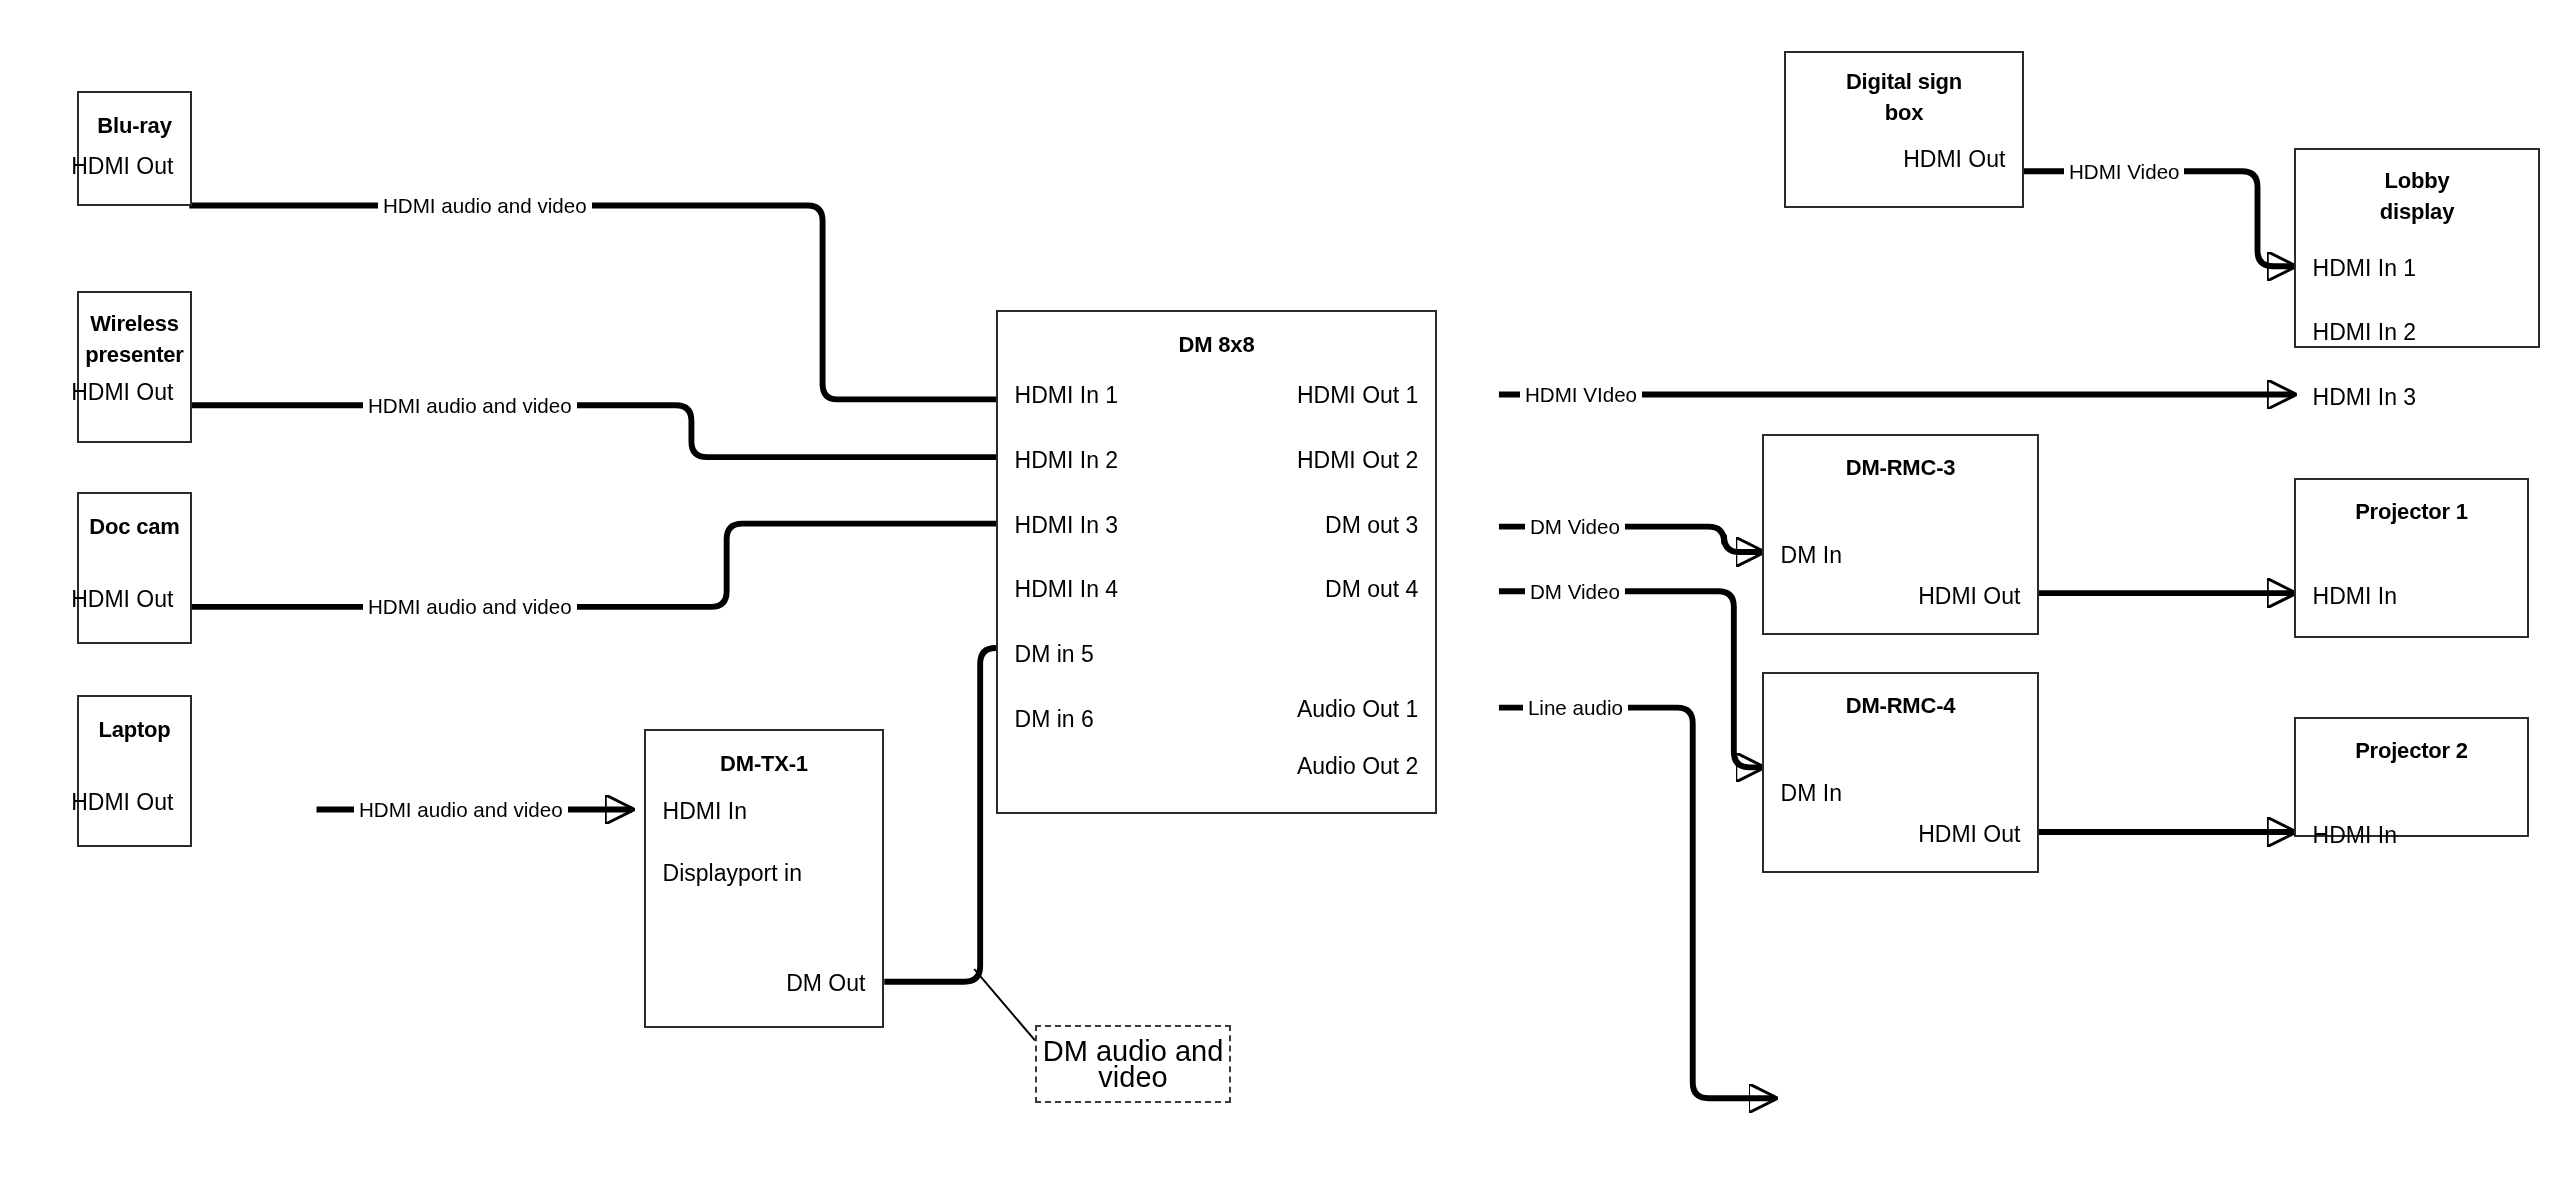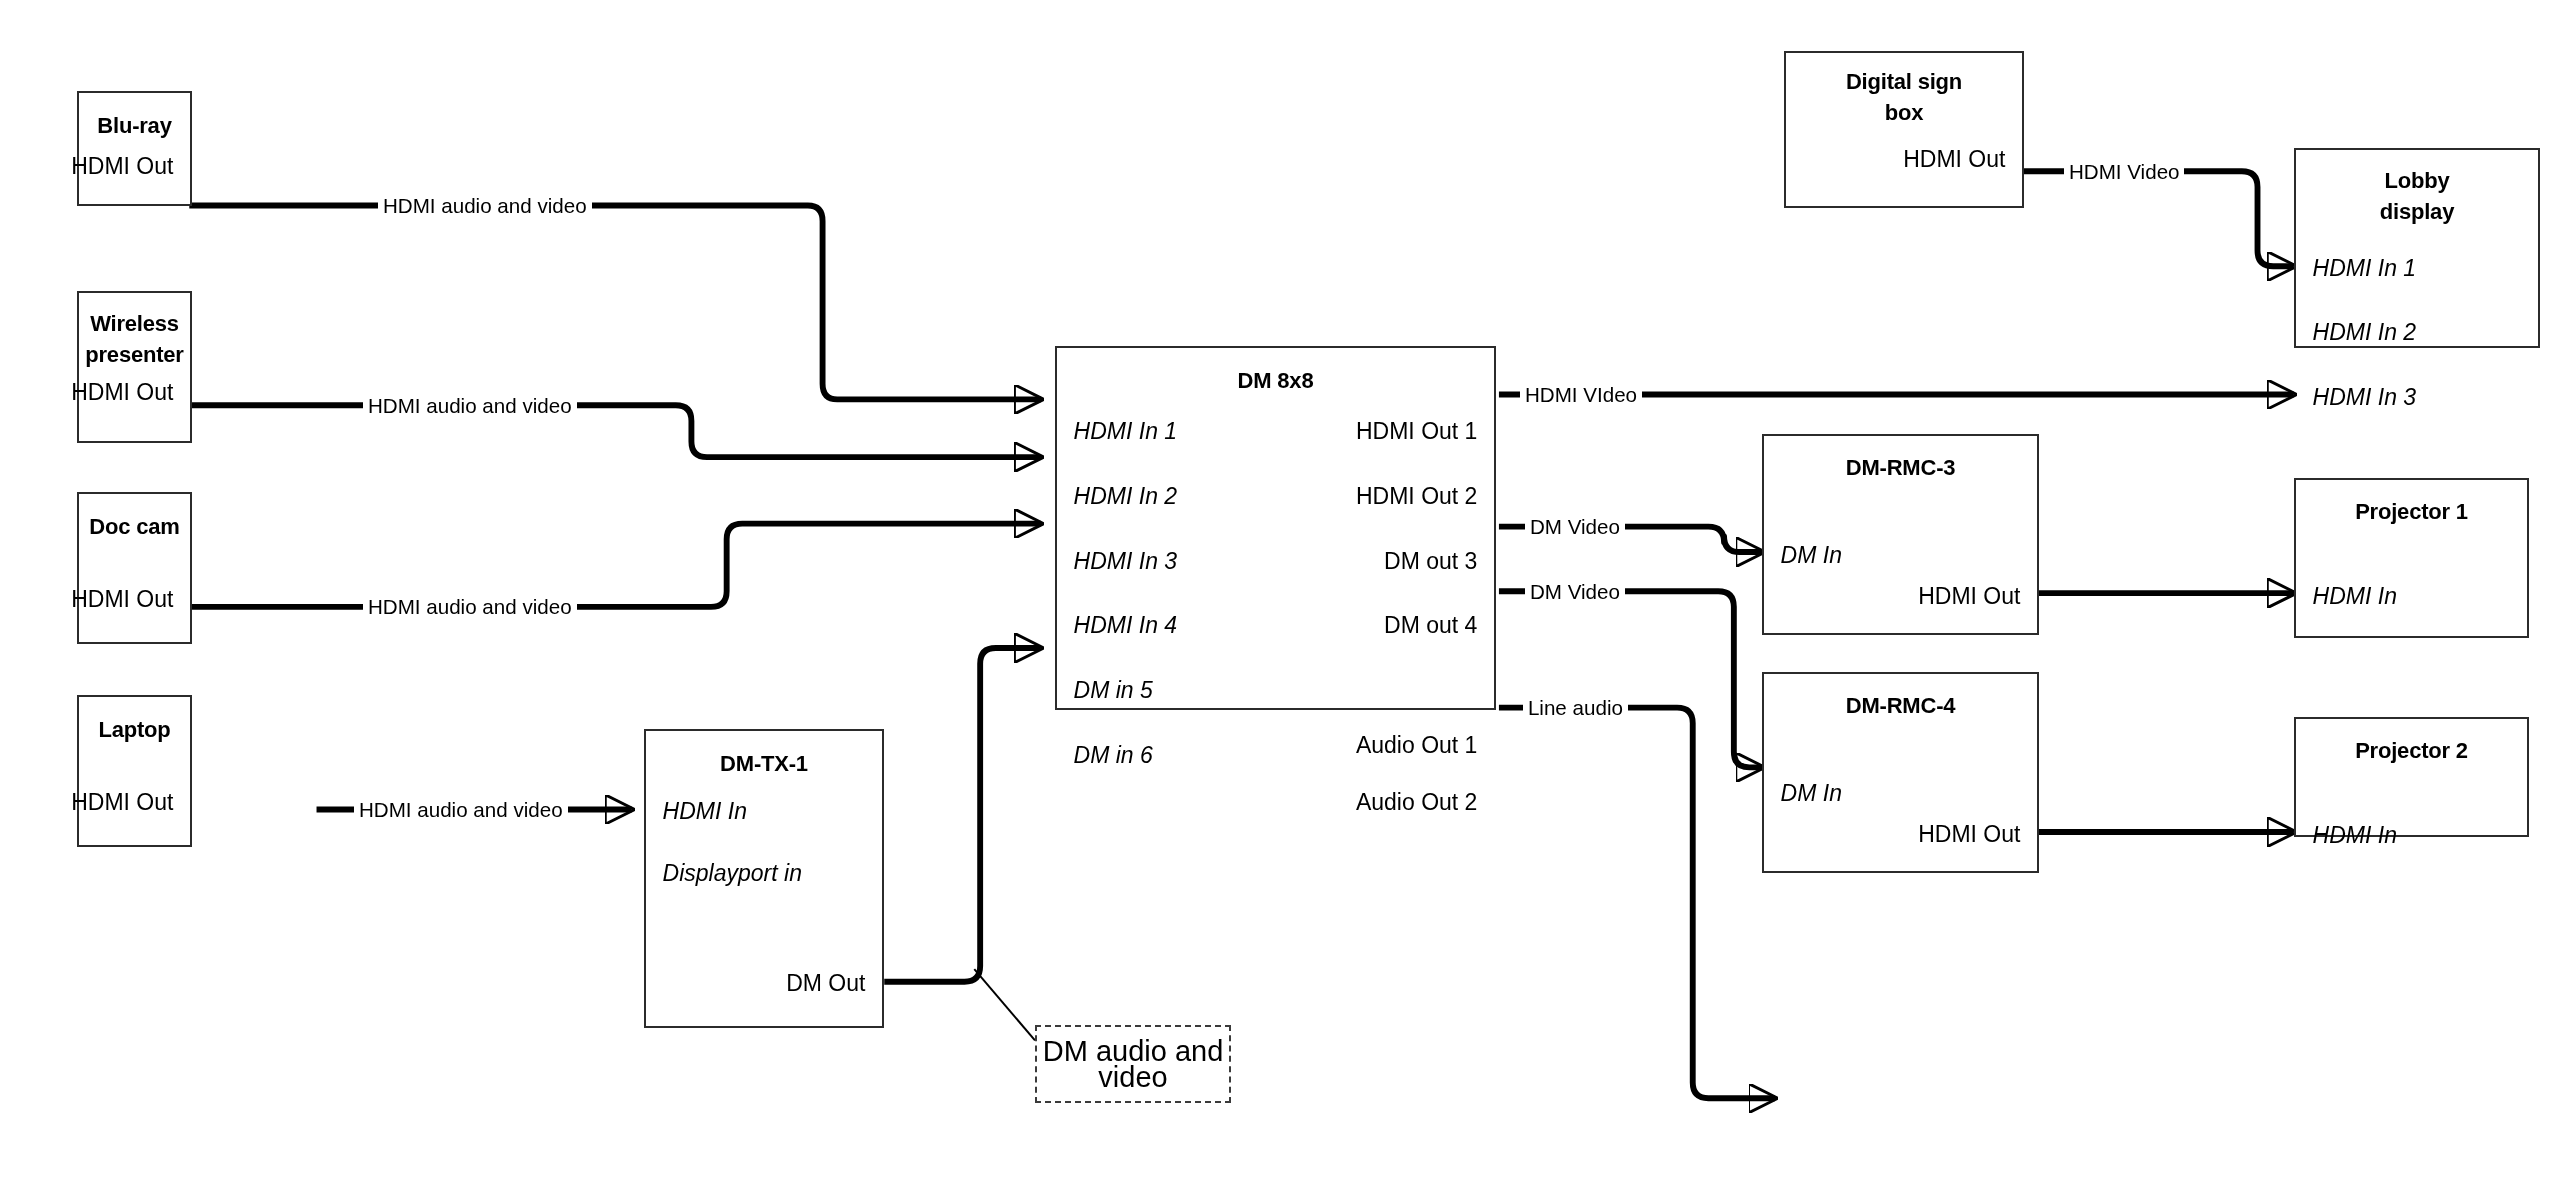--- a/index.html
+++ b/index.html
@@ -36,21 +36,21 @@
     font-size: 22px;
     line-height: 31px;
     letter-spacing: -0.2px;
   }
   .port {
     position: absolute;
     font-size: 23px;
     line-height: 27.4px;
     white-space: nowrap;
   }
-  .port.left  { left: 16.6px;  text-align: right; font-style: italic; }
+  .port.left  { left: 16.6px;  text-align: right; }
   .port.right { right: 16.6px; text-align: right; }
 
   
   .callout {
     position: absolute;
     box-sizing: border-box;
     border: 2px dashed #3a3a3a;
     background: #ffffff;
     font-size: 29px;
     line-height: 26.4px;
@@ -166,21 +166,21 @@
     <div class="port right" style="top:92px;">HDMI Out</div>
   </div>
 
   <div class="node" style="left:644px; top:729px; width:240px; height:299px;">
     <div class="node-title" style="top:16.6px;">DM-TX-1</div>
     <div class="port left" style="top:67px;">HDMI In</div>
     <div class="port left" style="top:129px;">Displayport in</div>
     <div class="port right" style="top:239px;">DM Out</div>
   </div>
 
-  <div class="node" style="left:1055px; top:310px; width:441px; height:364px;margin-top:36px;">
+  <div class="node" style="left:996px; top:310px; width:441px; height:504px;">
     <div class="node-title" style="top:16.6px;">DM 8x8</div>
 
     <div class="port left" style="top:70px;">HDMI In 1</div>
     <div class="port left" style="top:135px;">HDMI In 2</div>
     <div class="port left" style="top:200px;">HDMI In 3</div>
     <div class="port left" style="top:264px;">HDMI In 4</div>
     <div class="port left" style="top:329px;">DM in 5</div>
     <div class="port left" style="top:394px;">DM in 6</div>
 
     <div class="port right" style="top:70px;">HDMI Out 1</div>

